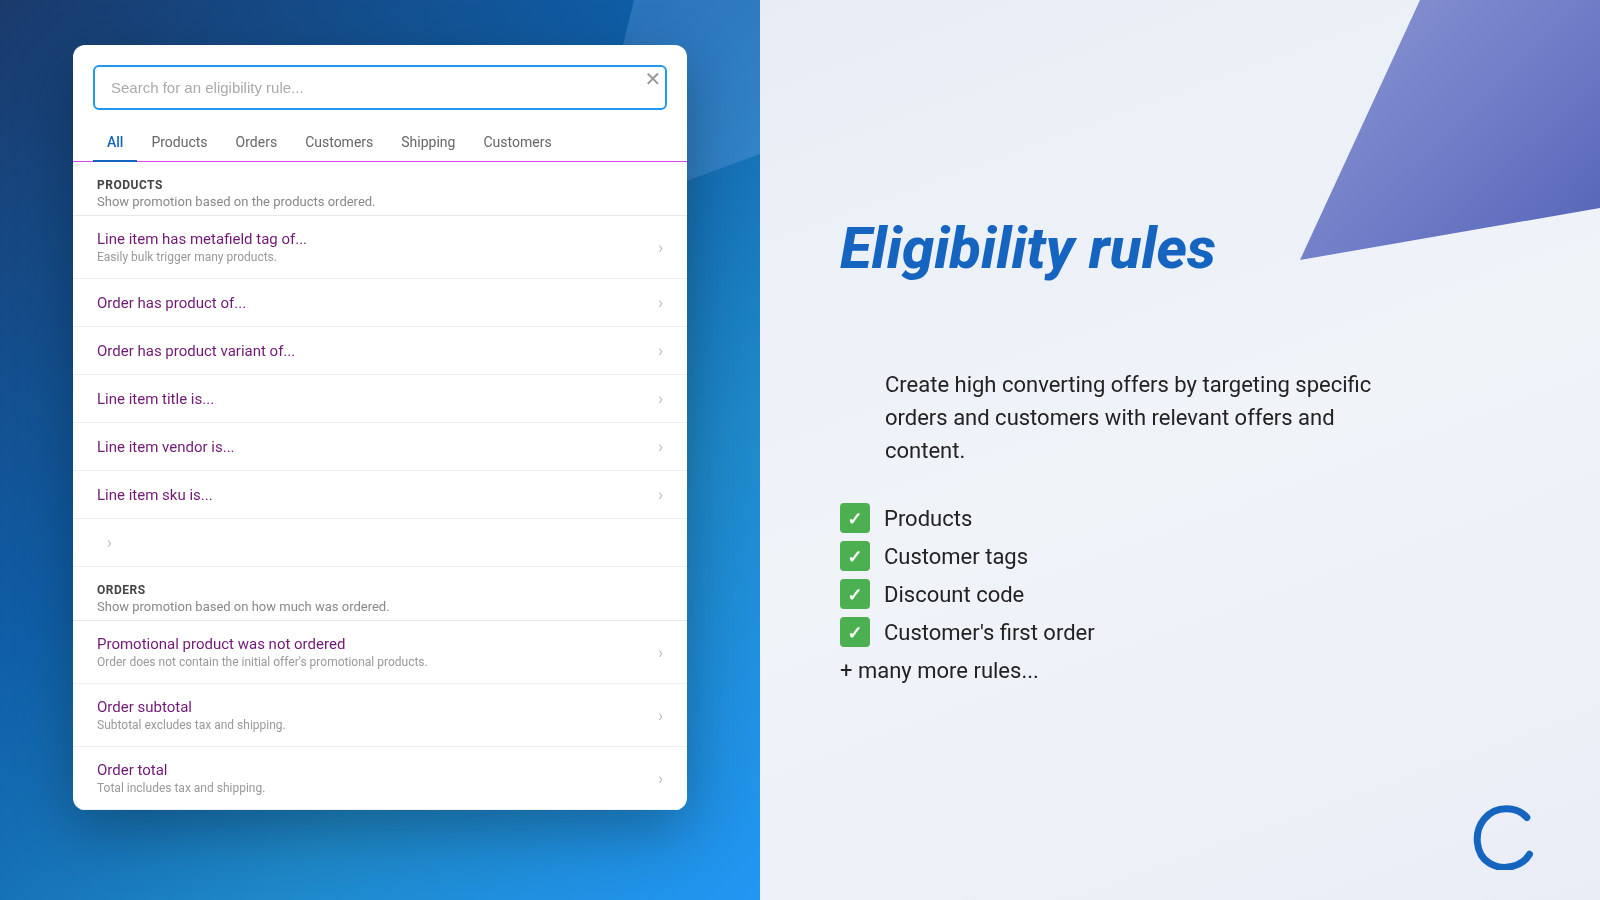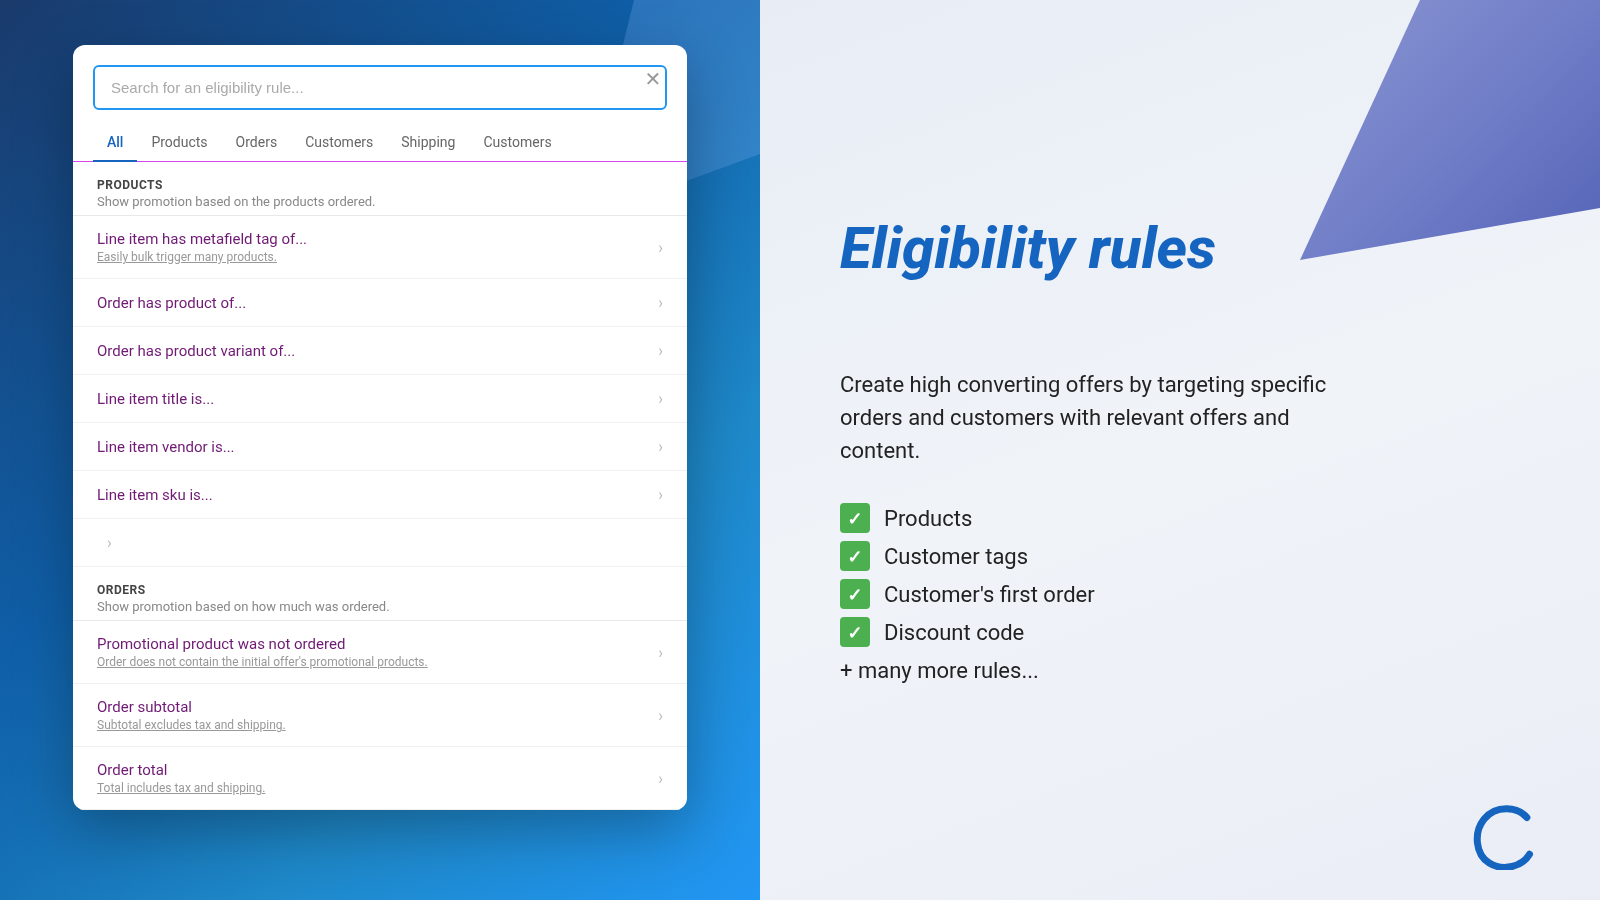--- a/index.html
+++ b/index.html
@@ -160,21 +160,20 @@
 
     .list-item-title {
       font-size: 15px;
       color: #701a75;
     }
 
     .list-item-desc {
       font-size: 12px;
       color: #999;
       margin-top: 2px;
-      text-decoration: underline;
     }
 
     .chevron {
       color: #bbb;
       font-size: 16px;
       margin-left: 10px;
     }
 
     
     .right-panel {
@@ -209,20 +208,21 @@
       margin-bottom: 88px;
       font-style: italic;
     }
 
     .right-description {
       font-size: 22px;
       color: #222;
       line-height: 1.5;
       margin-bottom: 36px;
       max-width: 520px;
+      margin-left: 45px;
     }
 
     .feature-list {
       list-style: none;
       display: flex;
       flex-direction: column;
       gap: 8px;
     }
 
     .feature-item {
@@ -393,25 +393,25 @@
     <li class="feature-item">
       <div class="checkbox-green"></div>
       <span>Products</span>
     </li>
     <li class="feature-item">
       <div class="checkbox-green"></div>
       <span>Customer tags</span>
     </li>
     <li class="feature-item">
       <div class="checkbox-green"></div>
-      <span>Customer's first order</span>
+      <span>Discount code</span>
     </li>
     <li class="feature-item">
       <div class="checkbox-green"></div>
-      <span>Discount code</span>
+      <span>Customer's first order</span>
     </li>
   </ul>
 
   <p class="more-rules">+ many more rules...</p>
 
   <div class="logo-c">
     <svg viewBox="0 0 80 80" fill="none" xmlns="http://www.w3.org/2000/svg">
       <path d="M65 20 C55 8, 30 5, 16 22 C4 37, 6 62, 22 72 C38 82, 60 76, 68 62" stroke="#1565c0" stroke-width="8" fill="none" stroke-linecap="round"></path>
     </svg>
   </div>

